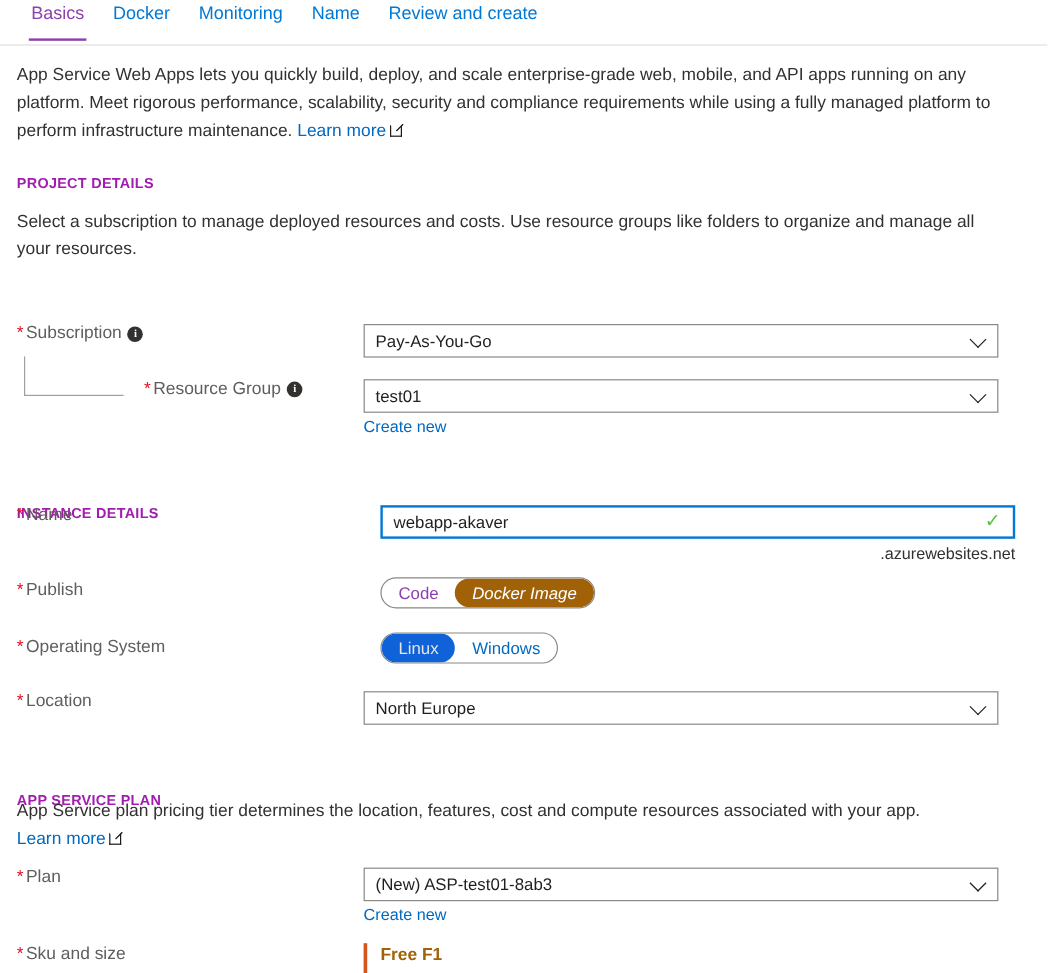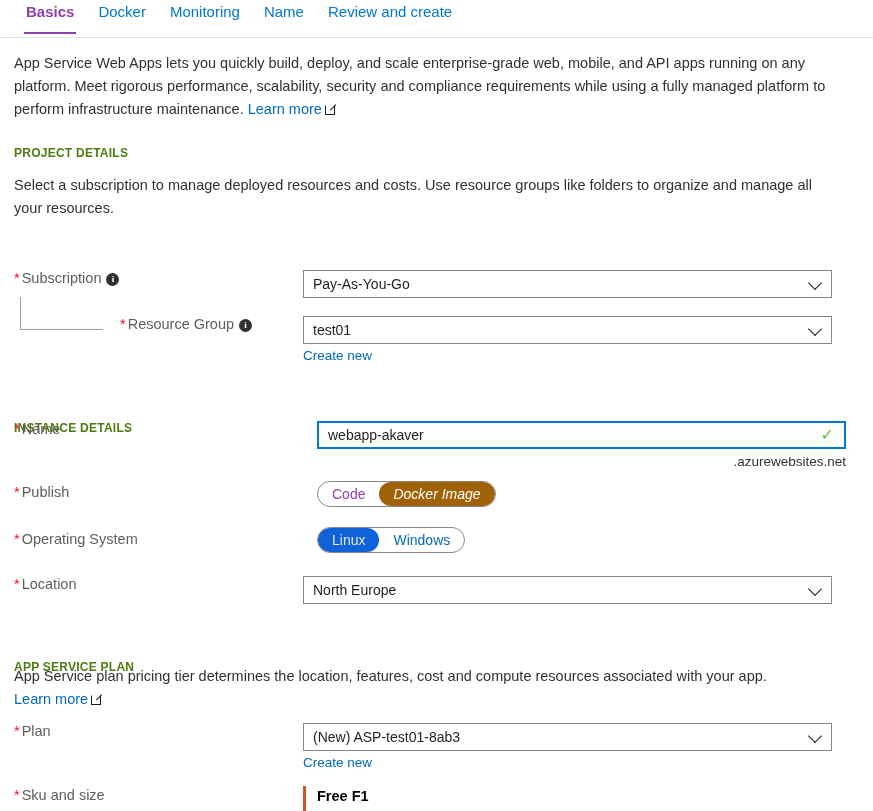--- a/index.html
+++ b/index.html
@@ -30,21 +30,21 @@
     font-size: 15px;
     line-height: 16px;
     color: #0078d4;
     padding: 4px 12px 14px 12px;
     cursor: pointer;
     position: relative;
     white-space: nowrap;
   }
   .tab.active {
     color: #8e3fae;
-    font-weight: 700;
+    font-weight: 400;
   }
   .tab.active::after {
     content: "";
     position: absolute;
     left: 10px;
     right: 10px;
     bottom: 0px;
     height: 2px;
     background: #8e3fae;
   }
@@ -93,21 +93,21 @@
     width: 8px; height: 1.2px;
     background: #1a1a1a;
     transform: rotate(-45deg);
     transform-origin: right center;
   }
 
   .section-head {
     font-size: 12px;
     font-weight: bold;
     letter-spacing: 0.25px;
-    color: #4d7c0f;
+    color: #a21caf;
     text-transform: uppercase;
     margin-top: 25px;
   }
 
   .section-desc {
     font-size: 14.5px;
     line-height: 23px;
     color: #323130;
     margin-top: 14px;
     width: 830px;
@@ -248,21 +248,21 @@
   
   .sku-box {
     position: absolute;
     left: 289px;
     border-left: 3px solid #d4551d;
     padding-left: 11px;
   }
   .sku-title {
     font-size: 14.5px;
     font-weight: bold;
-    color: #000000;
+    color: #a16207;
     line-height: 21px;
   }
   .sku-desc {
     font-size: 14.5px;
     color: #323130;
     line-height: 22px;
   }
 </style>
 </head>
 <body>

